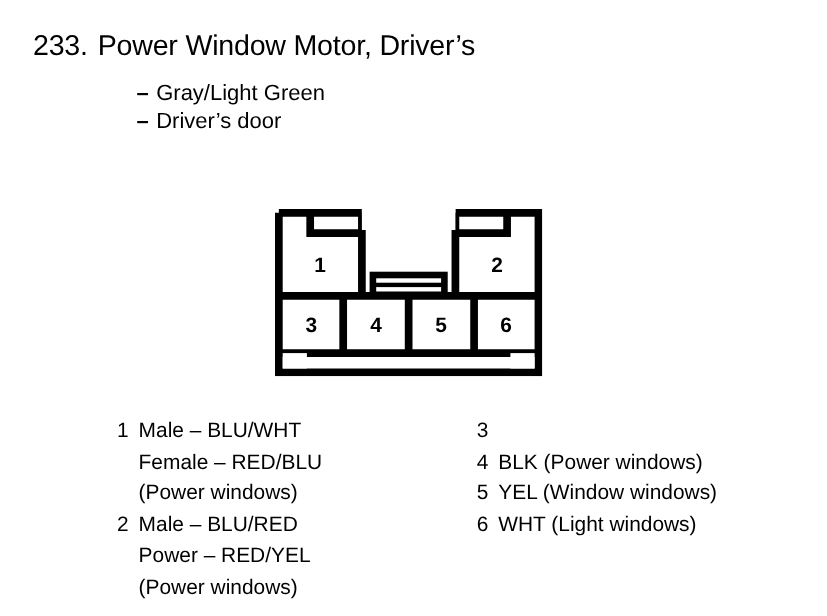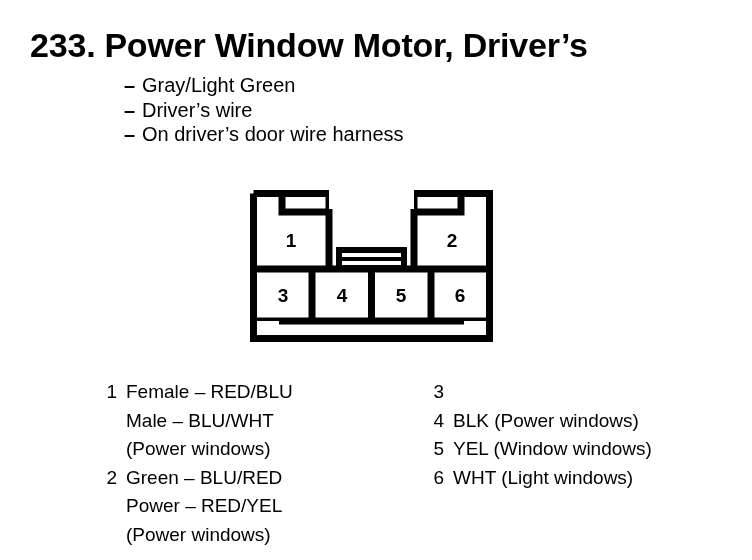--- a/index.html
+++ b/index.html
@@ -11,22 +11,22 @@
     color:#000000;
     overflow:hidden;
     position:relative;
   }
   .page{position:absolute;inset:0;}
 
   
   .title{
     position:absolute;
     left:30px; top:26px;
-    font-size:34px;
-    font-weight:bold;
+    font-size:26px;
+    font-weight:normal;
     letter-spacing:-0.2px;
     white-space:nowrap;
   }
   .title .num{margin-right:9px;}
 
   
   .specs{
     position:absolute;
     left:124px; top:73px;
     font-size:20px;
@@ -76,24 +76,21 @@
 
   <div class="title">
     <span class="num">233.</span><span>Power Window Motor, Driver’s</span>
   </div>
 
   <div class="specs">
     <div class="spec-row">
       <span class="spec-dash">–</span><span>Gray/Light Green</span>
     </div>
     <div class="spec-row">
-      <span class="spec-dash">–</span><span>Driver’s wire</span>
-    </div>
-    <div class="spec-row">
-      <span class="spec-dash">–</span><span>On driver’s door wire harness</span>
+      <span class="spec-dash">–</span><span>Driver’s door</span>
     </div>
   </div>
 
   <div class="connector">
     <svg width="243" height="152" viewBox="0 0 243 152" xmlns="http://www.w3.org/2000/svg">
 
       <path fill="none" stroke="#000000" stroke-width="7" stroke-linejoin="miter" d="M 3.5 3.5
                L 32 3.5
                L 32 22
                L 79 22
@@ -139,29 +136,29 @@
       <text class="pin-num" x="92" y="112">4</text>
       <text class="pin-num" x="151" y="112">5</text>
       <text class="pin-num" x="210" y="112">6</text>
     </svg>
   </div>
 
   <div class="legend left">
     <div class="entry">
       <div class="entry-num">1</div>
       <div class="entry-lines">
+        <div class="entry-line">Male – BLU/WHT</div>
         <div class="entry-line">Female – RED/BLU</div>
-        <div class="entry-line">Male – BLU/WHT</div>
         <div class="entry-line">(Power windows)</div>
       </div>
     </div>
     <div class="entry">
       <div class="entry-num">2</div>
       <div class="entry-lines">
-        <div class="entry-line">Green – BLU/RED</div>
+        <div class="entry-line">Male – BLU/RED</div>
         <div class="entry-line">Power – RED/YEL</div>
         <div class="entry-line">(Power windows)</div>
       </div>
     </div>
   </div>
 
   <div class="legend right">
     <div class="entry">
       <div class="entry-num">3</div>
     </div>

